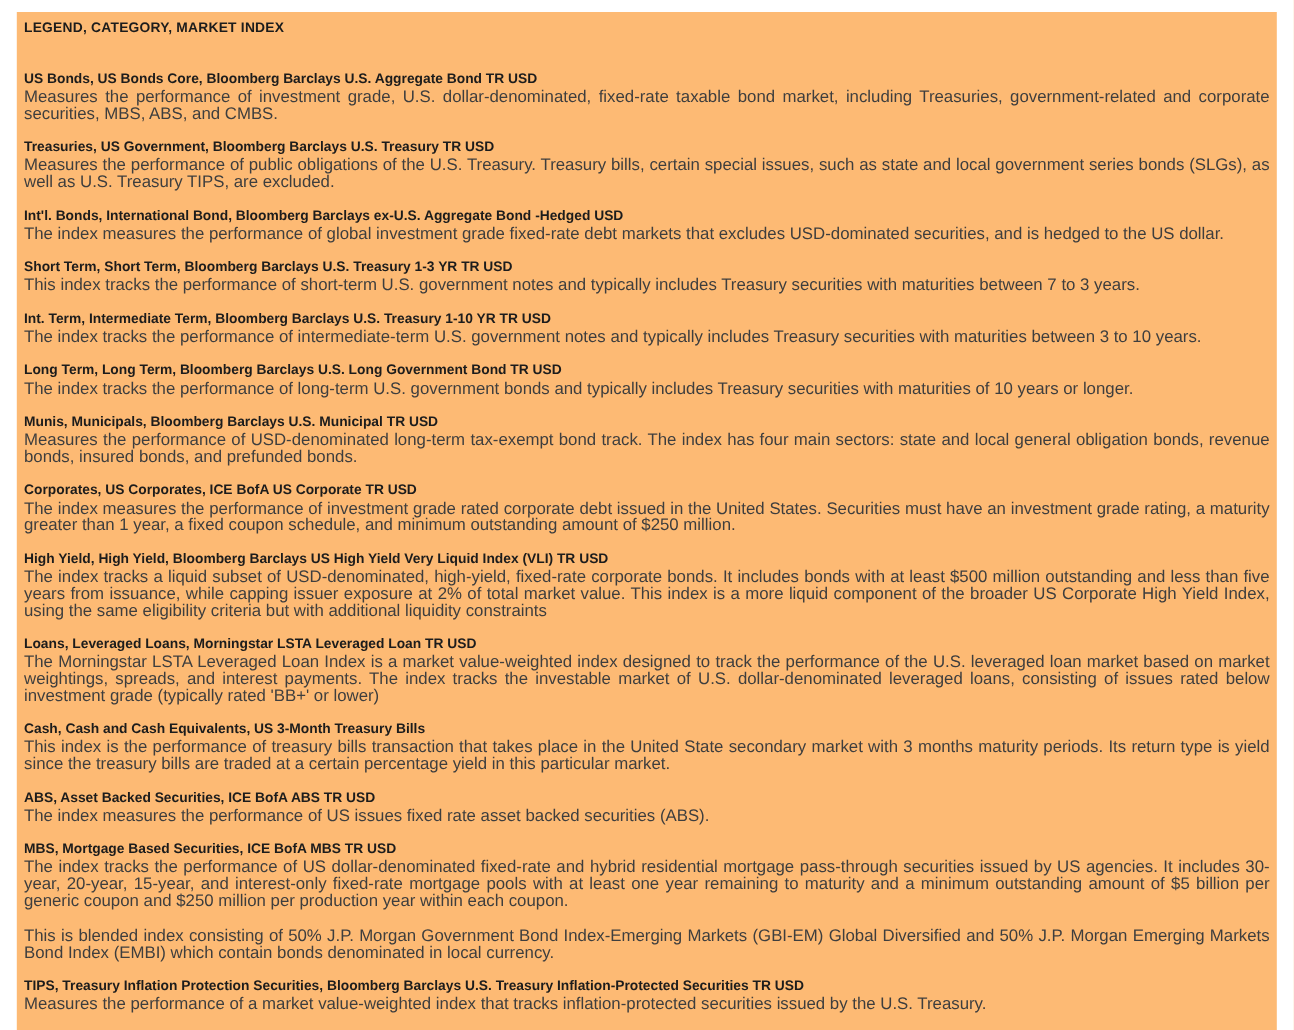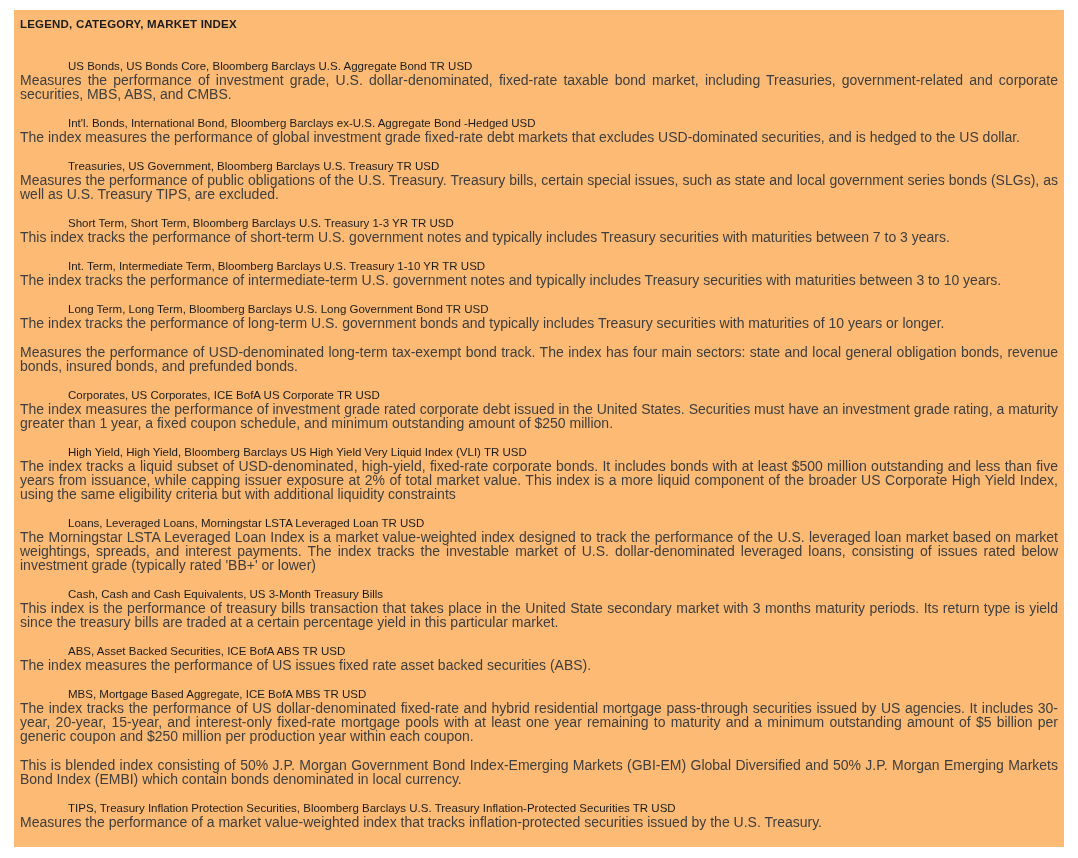--- a/index.html
+++ b/index.html
@@ -19,24 +19,23 @@
     font-weight: bold;
     color: #1c1c1c;
     letter-spacing: 0.2px;
     margin: 0 0 29px 0;
   }
   .entries { }
   .entry { margin-bottom: 15px; }
   .entry:last-child { margin-bottom: 0; }
   .entry-title {
     font-size: 11.5px;
-    font-weight: normal;
+    font-weight: bold;
     line-height: 14px;
     color: #1c1c1c;
-    margin-left: 48px;
   }
   .entry-desc {
     font-size: 14px;
     line-height: 14px;
     color: #3e3e3e;
     text-align: justify;
   }
   .source {
     margin: 24px 0 0 14px;
     font-size: 13.5px;
@@ -50,45 +49,46 @@
 <div class="panel">
   <div class="legend-title">LEGEND, CATEGORY, MARKET INDEX</div>
 
   <div class="entries">
     <div class="entry">
       <div class="entry-title">US Bonds, US Bonds Core, Bloomberg Barclays U.S. Aggregate Bond TR USD</div>
       <div class="entry-desc">Measures the performance of investment grade, U.S. dollar-denominated, fixed-rate taxable bond market, including Treasuries, government-related and corporate securities, MBS, ABS, and CMBS.</div>
     </div>
 
     <div class="entry">
-      <div class="entry-title">Int'l. Bonds, International Bond, Bloomberg Barclays ex-U.S. Aggregate Bond -Hedged USD</div>
-      <div class="entry-desc">The index measures the performance of global investment grade fixed-rate debt markets that excludes USD-dominated securities, and is hedged to the US dollar.</div>
+      <div class="entry-title">Treasuries, US Government, Bloomberg Barclays U.S. Treasury TR USD</div>
+      <div class="entry-desc">Measures the performance of public obligations of the U.S. Treasury. Treasury bills, certain special issues, such as state and local government series bonds (SLGs), as well as U.S. Treasury TIPS, are excluded.</div>
     </div>
 
     <div class="entry">
-      <div class="entry-title">Treasuries, US Government, Bloomberg Barclays U.S. Treasury TR USD</div>
-      <div class="entry-desc">Measures the performance of public obligations of the U.S. Treasury. Treasury bills, certain special issues, such as state and local government series bonds (SLGs), as well as U.S. Treasury TIPS, are excluded.</div>
+      <div class="entry-title">Int'l. Bonds, International Bond, Bloomberg Barclays ex-U.S. Aggregate Bond -Hedged USD</div>
+      <div class="entry-desc">The index measures the performance of global investment grade fixed-rate debt markets that excludes USD-dominated securities, and is hedged to the US dollar.</div>
     </div>
 
     <div class="entry">
       <div class="entry-title">Short Term, Short Term, Bloomberg Barclays U.S. Treasury 1-3 YR TR USD</div>
       <div class="entry-desc">This index tracks the performance of short-term U.S. government notes and typically includes Treasury securities with maturities between 7 to 3 years.</div>
     </div>
 
     <div class="entry">
       <div class="entry-title">Int. Term, Intermediate Term, Bloomberg Barclays U.S. Treasury 1-10 YR TR USD</div>
       <div class="entry-desc">The index tracks the performance of intermediate-term U.S. government notes and typically includes Treasury securities with maturities between 3 to 10 years.</div>
     </div>
 
     <div class="entry">
       <div class="entry-title">Long Term, Long Term, Bloomberg Barclays U.S. Long Government Bond TR USD</div>
       <div class="entry-desc">The index tracks the performance of long-term U.S. government bonds and typically includes Treasury securities with maturities of 10 years or longer.</div>
     </div>
 
     <div class="entry">
+      <div class="entry-title">Munis, Municipals, Bloomberg Barclays U.S. Municipal TR USD</div>
       <div class="entry-desc">Measures the performance of USD-denominated long-term tax-exempt bond track. The index has four main sectors: state and local general obligation bonds, revenue bonds, insured bonds, and prefunded bonds.</div>
     </div>
 
     <div class="entry">
       <div class="entry-title">Corporates, US Corporates, ICE BofA US Corporate TR USD</div>
       <div class="entry-desc">The index measures the performance of investment grade rated corporate debt issued in the United States. Securities must have an investment grade rating, a maturity greater than 1 year, a fixed coupon schedule, and minimum outstanding amount of $250 million.</div>
     </div>
 
     <div class="entry">
       <div class="entry-title">High Yield, High Yield, Bloomberg Barclays US High Yield Very Liquid Index (VLI) TR USD</div>
@@ -104,21 +104,21 @@
       <div class="entry-title">Cash, Cash and Cash Equivalents, US 3-Month Treasury Bills</div>
       <div class="entry-desc">This index is the performance of treasury bills transaction that takes place in the United State secondary market with 3 months maturity periods. Its return type is yield since the treasury bills are traded at a certain percentage yield in this particular market.</div>
     </div>
 
     <div class="entry">
       <div class="entry-title">ABS, Asset Backed Securities, ICE BofA ABS TR USD</div>
       <div class="entry-desc">The index measures the performance of US issues fixed rate asset backed securities (ABS).</div>
     </div>
 
     <div class="entry">
-      <div class="entry-title">MBS, Mortgage Based Aggregate, ICE BofA MBS TR USD</div>
+      <div class="entry-title">MBS, Mortgage Based Securities, ICE BofA MBS TR USD</div>
       <div class="entry-desc">The index tracks the performance of US dollar-denominated fixed-rate and hybrid residential mortgage pass-through securities issued by US agencies. It includes 30-year, 20-year, 15-year, and interest-only fixed-rate mortgage pools with at least one year remaining to maturity and a minimum outstanding amount of $5 billion per generic coupon and $250 million per production year within each coupon.</div>
     </div>
 
     <div class="entry">
       <div class="entry-desc">This is blended index consisting of 50% J.P. Morgan Government Bond Index-Emerging Markets (GBI-EM) Global Diversified and 50% J.P. Morgan Emerging Markets Bond Index (EMBI) which contain bonds denominated in local currency.</div>
     </div>
 
     <div class="entry">
       <div class="entry-title">TIPS, Treasury Inflation Protection Securities, Bloomberg Barclays U.S. Treasury Inflation-Protected Securities TR USD</div>
       <div class="entry-desc">Measures the performance of a market value-weighted index that tracks inflation-protected securities issued by the U.S. Treasury.</div>

